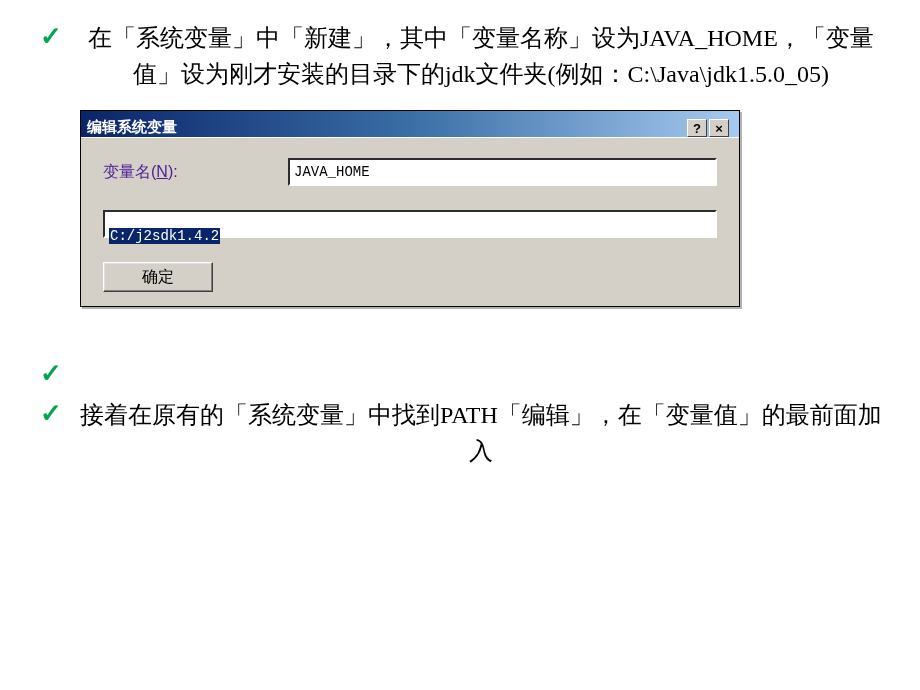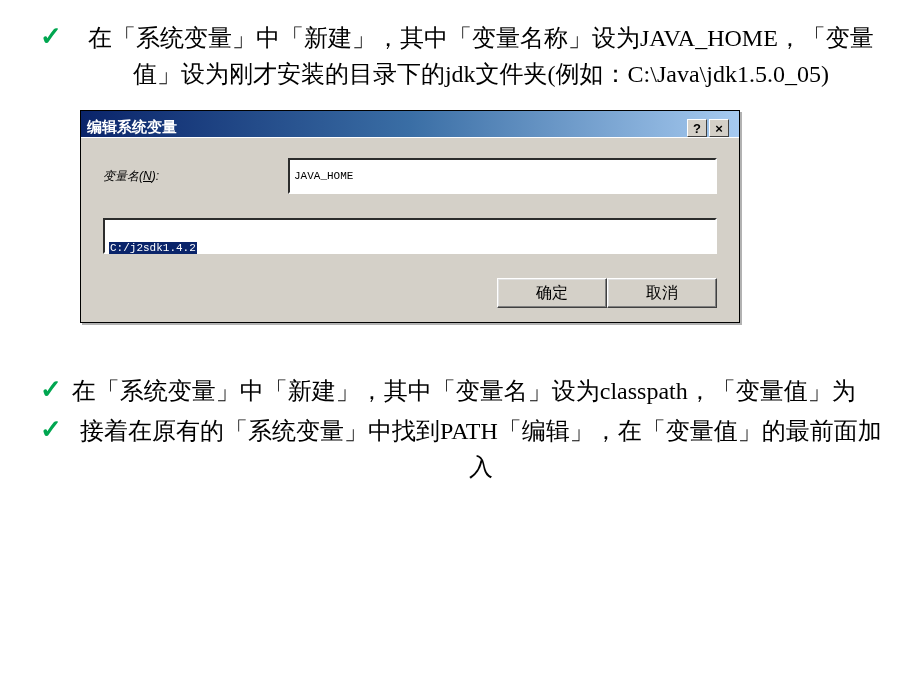--- a/index.html
+++ b/index.html
@@ -78,50 +78,51 @@
     padding: 20px 22px 14px 22px;
     border-top: 1px solid #fff;
   }
   .field-row {
     display: flex;
     align-items: center;
     margin-bottom: 24px;
   }
   .field-label {
     width: 185px;
-    font-size: 12px;
-    color: #000000;
-    font-style: italic;
+    font-size: 16px;
+    color: #4c1d95;
   }
   .field-label .ul { text-decoration: underline; }
   .field-input {
     flex: 1;
-    height: 36px;
+    height: 28px;
     border: 2px inset #d4d0c8;
     border-top-color: #808080;
     border-left-color: #808080;
     border-right-color: #fff;
     border-bottom-color: #fff;
     background: #fff;
-    font-size: 11px;
+    font-size: 14px;
     font-family: "Courier New", monospace;
     padding: 2px 4px;
     display: flex;
     align-items: center;
   }
   .sel {
     background: #0a246a;
     color: #fff;
     padding: 0 1px;
     margin-top: 24px;
   }
   .btn-row {
     display: flex;
     justify-content: flex-end;
+    gap: 16px;
     margin-top: 8px;
+    flex-direction: column;
   }
   .win-btn {
     width: 110px;
     height: 30px;
     background: #d4d0c8;
     border: 1px solid #fff;
     border-right-color: #404040;
     border-bottom-color: #404040;
     box-shadow: inset -1px -1px 0 #808080, inset 1px 1px 0 #dfdfdf;
     font-size: 16px;
@@ -160,31 +161,30 @@
             <span>JAVA_HOME</span>
           </div>
         </div>
         <div class="field-row">
           <div class="field-input">
             <span class="sel">C:/j2sdk1.4.2</span>
           </div>
         </div>
         <div class="btn-row">
           <div class="win-btn">确定</div>
-          <div class="win-btn">取消</div>
         </div>
       </div>
     </div>
   </div>
 
   <div class="b2-group">
     <div class="bullet">
       <span class="check">✓</span>
       <span class="bullet-text">
-        <span>在「系统变量」中「新建」，其中「变量名」设为classpath，「变量值」为</span><br>
+        <br>
       </span>
     </div>
     <div class="bullet">
       <span class="check">✓</span>
       <span class="bullet-text">
         <span>接着在原有的「系统变量」中找到PATH「编辑」，在「变量值」的最前面加入</span><br>
       </span>
     </div>
   </div>
 

